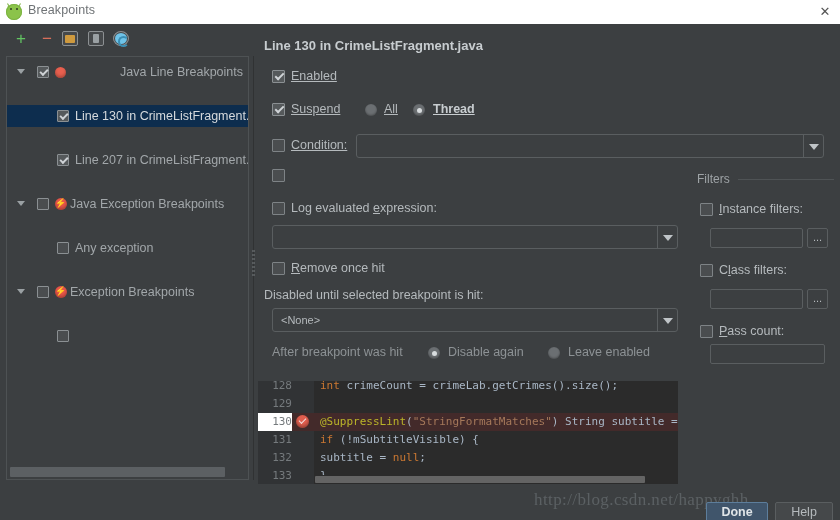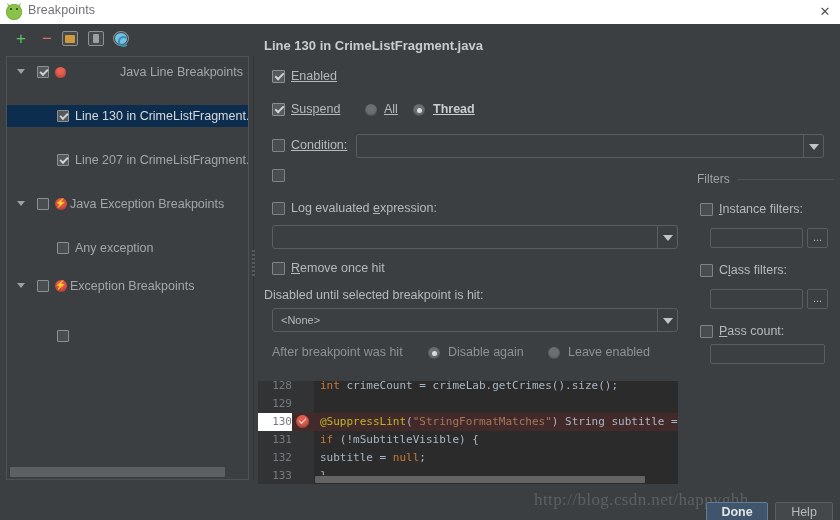--- a/index.html
+++ b/index.html
@@ -354,21 +354,21 @@
       <span class="cbox off" style="left:30px;"></span>
       <span class="bolt" style="left:48px;"></span>
       <span class="tr-label" style="left:63px;">Java Exception Breakpoints</span>
     </div>
 
     <div class="tree-row" style="top:92px;">
       <span class="cbox off" style="left:50px;"></span>
       <span class="tr-label" style="left:68px;">Any exception</span>
     </div>
 
-    <div class="tree-row" style="top:108px;">
+    <div class="tree-row" style="top:114px;">
       <span class="tri" style="left:10px;"></span>
       <span class="cbox off" style="left:30px;"></span>
       <span class="bolt" style="left:48px;"></span>
       <span class="tr-label" style="left:63px;">Exception Breakpoints</span>
     </div>
 
     <div class="tree-row" style="top:136px;">
       <span class="cbox off" style="left:50px;"></span>
     </div>
 

